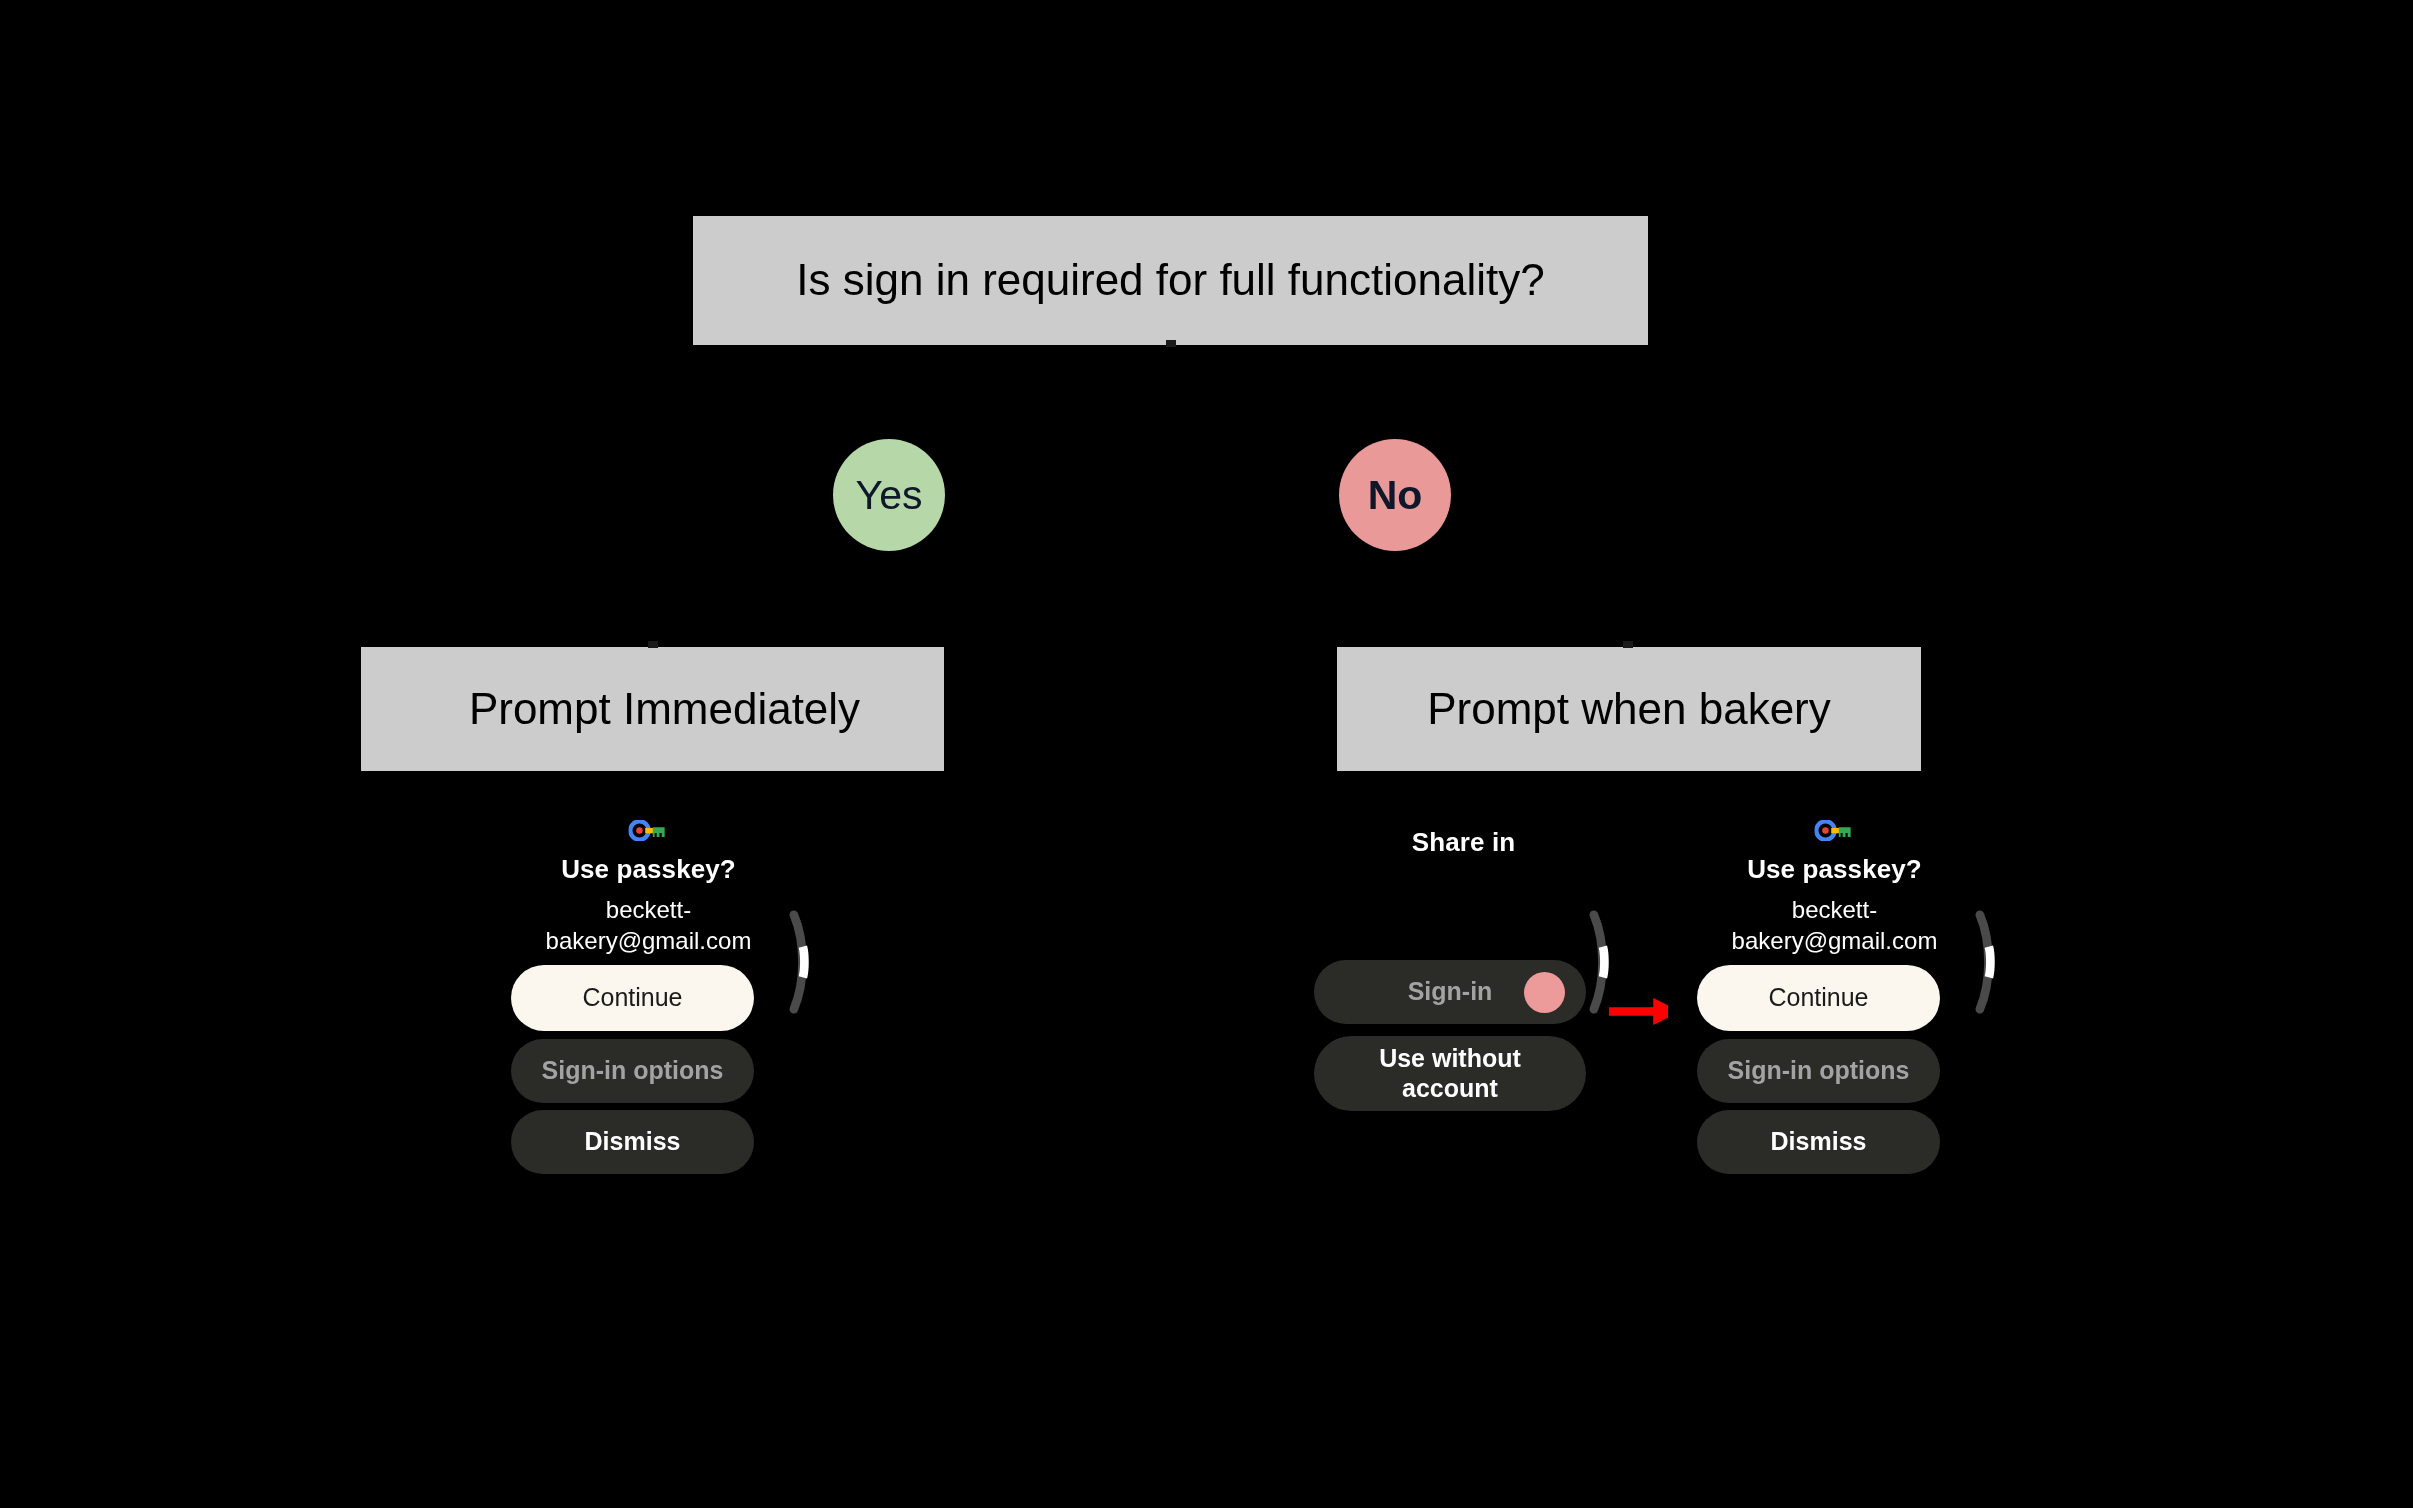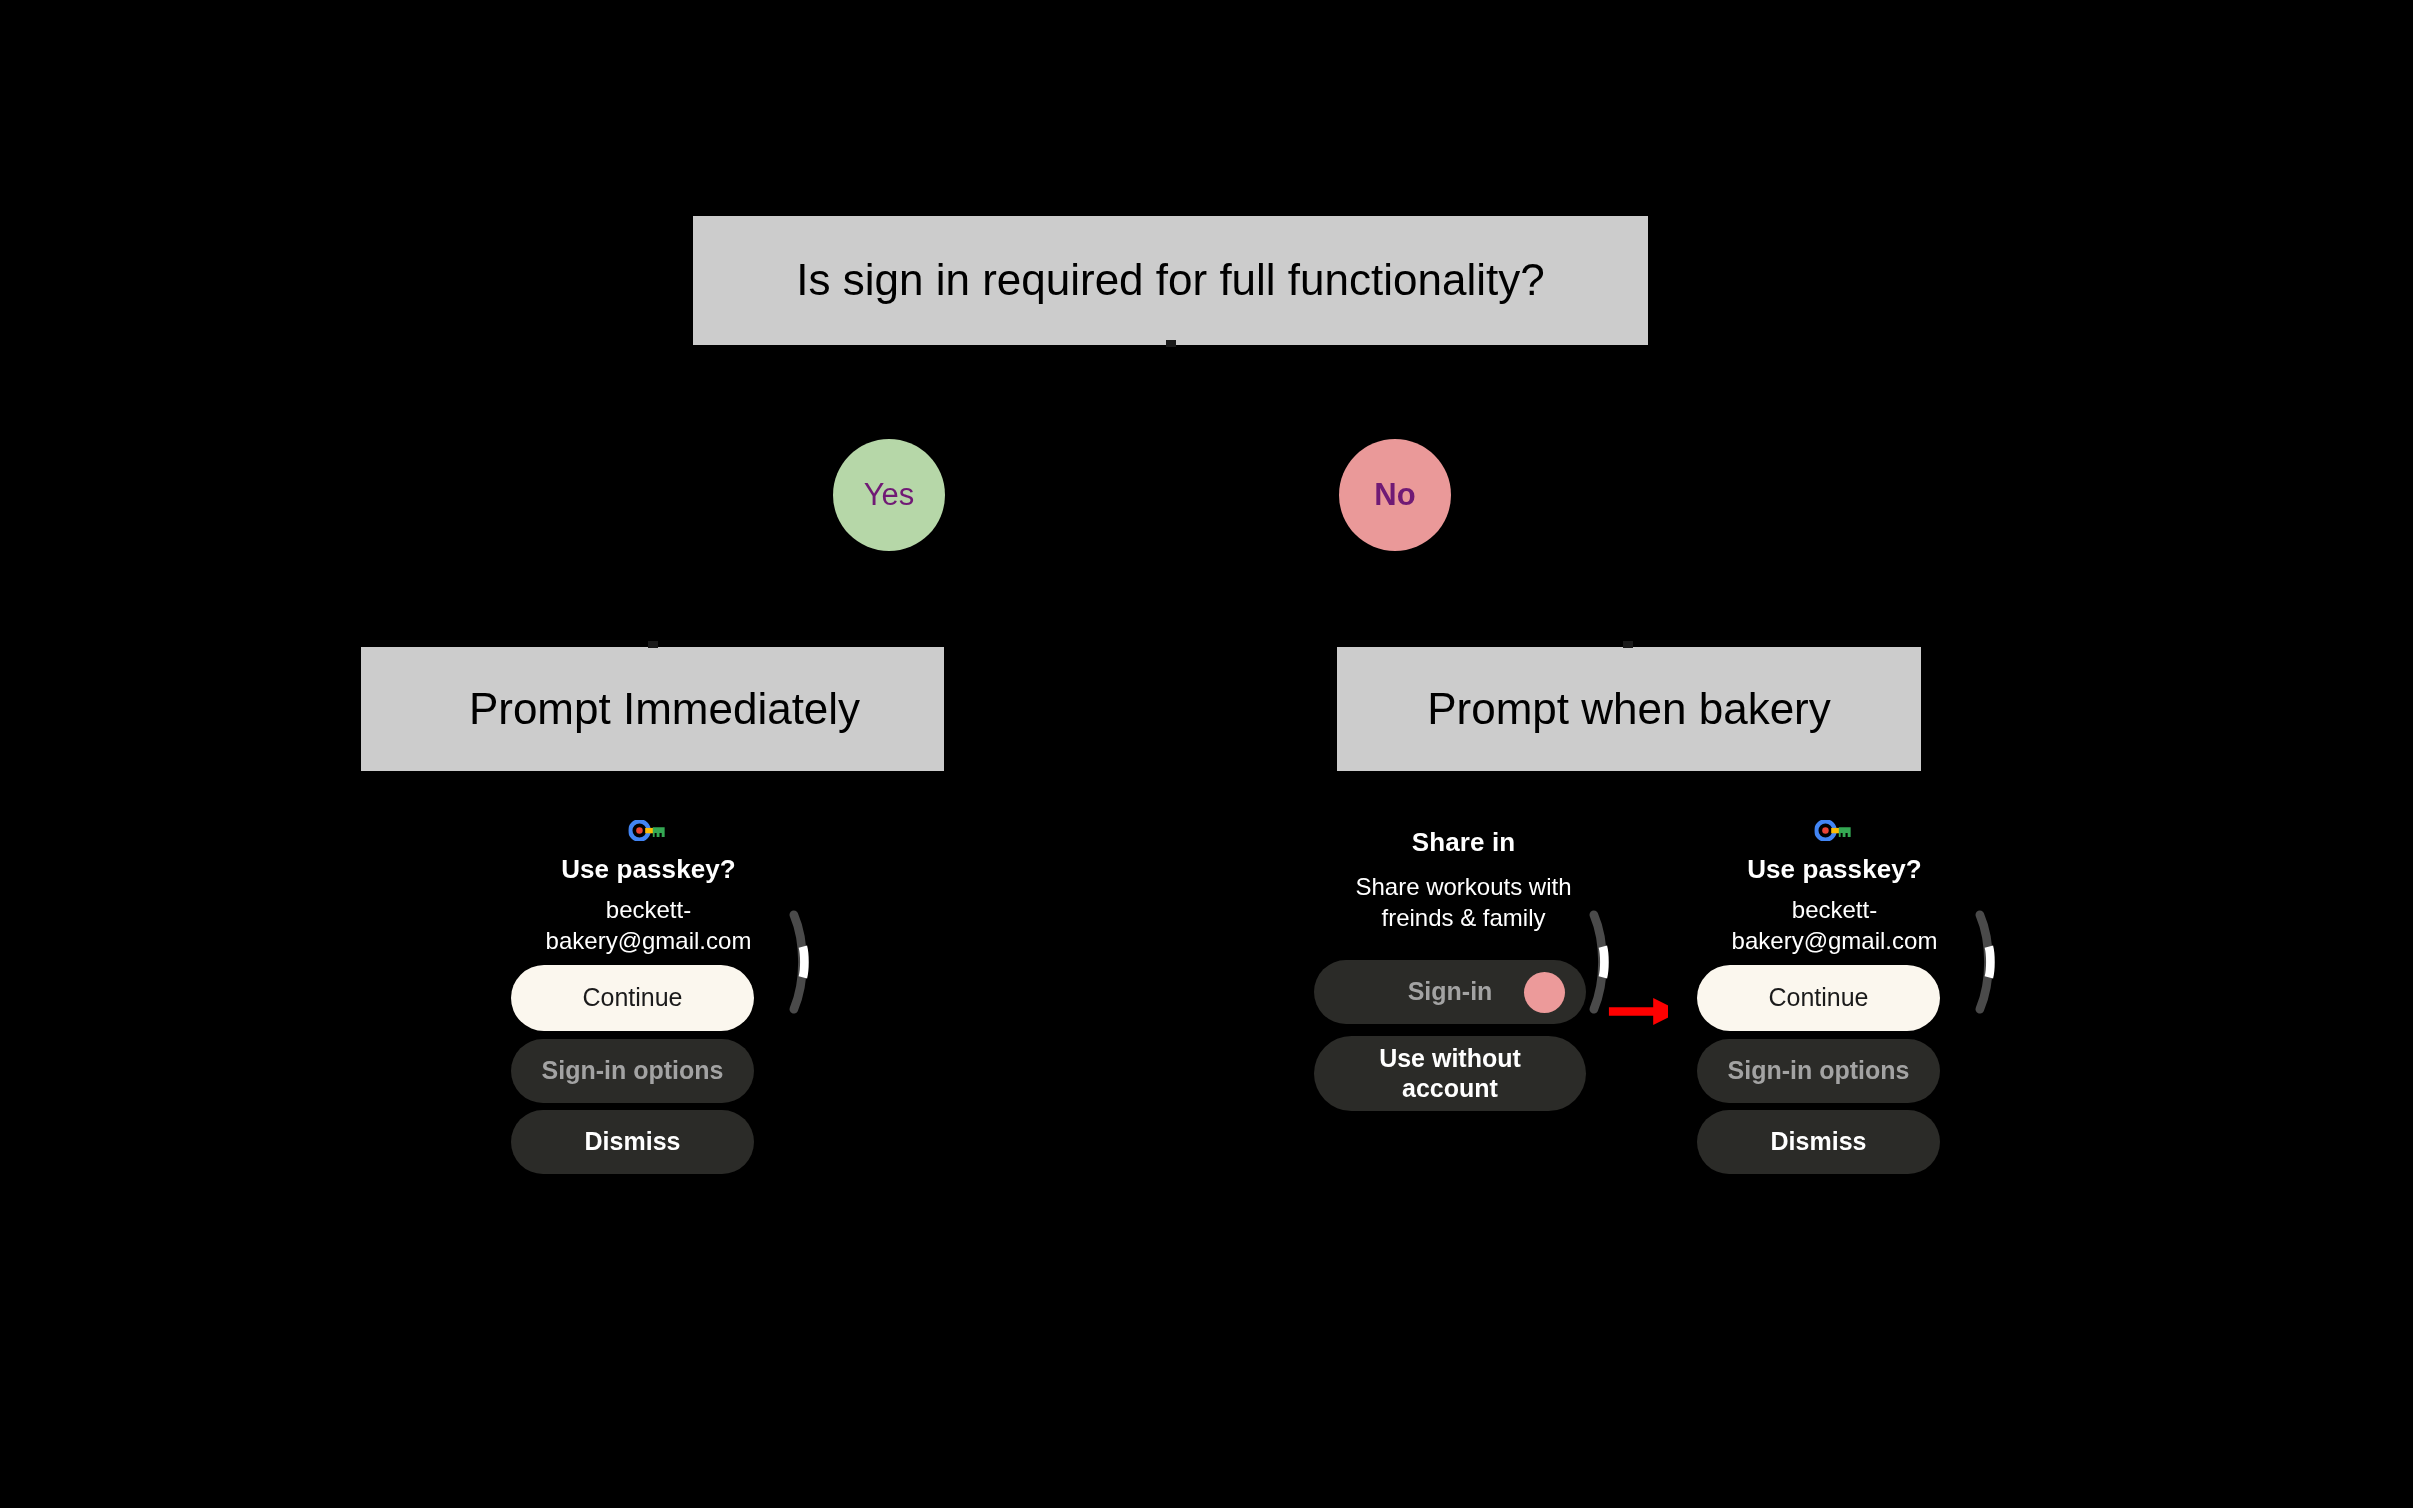--- a/index.html
+++ b/index.html
@@ -25,21 +25,21 @@
   
   .stub{position:absolute;background:#1a1a1a;width:9.7px;height:6.8px;}
   #stub-q{left:1157px;top:340px;}
   #stub-l{left:639px;top:641px;}
   #stub-r{left:1614px;top:641px;}
 
   
   .fc-circle{
     position:absolute;border-radius:50%;
     display:flex;align-items:center;justify-content:center;
-    color:#701a75;font-size:31px;box-sizing:border-box;
+    color:#0f172a;font-size:41px;box-sizing:border-box;
   }
   #circle-yes{left:824px;top:439px;width:112px;height:112px;background:#b6d7a8;}
   #circle-no{left:1330px;top:439px;width:112px;height:112px;background:#ea9999;font-weight:bold;}
 
   
   .watch{
     position:absolute;background:#000;overflow:visible;
     font-family:"Liberation Sans","DejaVu Sans",sans-serif;
   }
   .watch-inner{position:relative;width:100%;height:100%;}
@@ -129,24 +129,20 @@
 
       <div class="wbtn plain" style="left:29px;top:309px;width:243px;height:64px;">Dismiss</div>
     </div>
   </div>
 
   <div class="watch" id="card-signin" style="left:1305px;top:801px;width:299px;height:512px;">
     <div class="watch-inner">
 
       <div class="wtitle" style="top:26px;">Share in</div>
 
-      <div class="wsub" style="top:71px;">
-        <div>Share workouts with</div>
-        <div>freinds &amp; family</div>
-      </div>
 
       <span class="scrollarc" style="left:272px;top:108px;">
         <svg viewBox="0 0 34 110" width="33" height="106" xmlns="http://www.w3.org/2000/svg">
           <path d="M8 6 C20 34 20 76 8 104" fill="none" stroke="#4a4a4a" stroke-width="9" stroke-linecap="round"></path>
           <path d="M17.4 39 C19.5 47 19.5 63 17.4 71" fill="none" stroke="#ffffff" stroke-width="9" stroke-linecap="butt"></path>
         </svg>
       </span>
 
       <div class="wbtn secondary" style="left:0px;top:159px;width:272px;height:64px;">
         <span>Sign-in</span>

